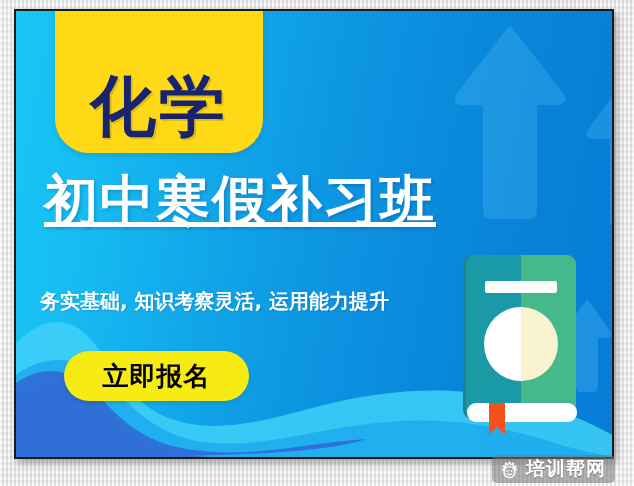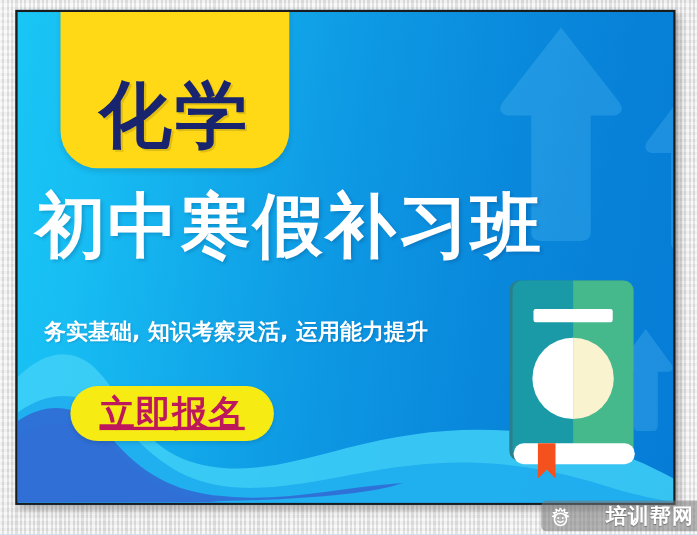--- a/index.html
+++ b/index.html
@@ -87,43 +87,44 @@
     background: #ffd816;
     border-radius: 0 0 34px 34px;
     box-shadow: 0 3px 5px rgba(0,0,0,0.10);
     display: flex;
     align-items: flex-end;
     justify-content: center;
     padding-bottom: 14px;
     box-sizing: border-box;
   }
   #subject-badge-label {
-    font-family: Liberation Serif, serif;
+    font-family: Liberation Sans, sans-serif;
     font-size: 66px;
     font-weight: bold;
     color: #18246e;
     letter-spacing: 3px;
     line-height: 1;
     text-shadow: 2px 2px 0 rgba(0,0,0,0.12);
     white-space: nowrap;
   }
 
   
   #headline {
     position: absolute;
-    left: 16px;
+    left: 28px;
     top: 163px;
     width: 575px;
-    font-size: 64px;
+    font-size: 54px;
     font-weight: bold;
     color: #ffffff;
     letter-spacing: 2px;
     line-height: 1.0;
     white-space: nowrap;
     text-shadow: 2px 2px 3px rgba(0,40,90,0.20);
+    text-decoration: underline;
   }
 
   
   #subheadline {
     position: absolute;
     left: 24px;
     top: 277px;
     font-size: 20px;
     font-weight: bold;
     color: #ffffff;
@@ -141,26 +142,25 @@
     height: 50px;
     background: #f6ec13;
     border-radius: 26px;
     display: flex;
     align-items: center;
     justify-content: center;
     box-shadow: 0 2px 4px rgba(0,0,0,0.12);
     cursor: pointer;
   }
   #cta-button-label {
-    font-size: 32px;
-    font-weight: bold;
-    color: #be185d;
+    font-size: 26px;
+    font-weight: bold;
+    color: #000000;
     letter-spacing: 1px;
     white-space: nowrap;
-    text-decoration: underline;
   }
 
   
   #book-illustration {
     position: absolute;
     left: 441px;
     top: 240px;
     width: 128px;
     height: 185px;
   }
@@ -180,21 +180,20 @@
     border-radius: 5px;
   }
   #watermark-icon { width: 21px; height: 21px; display: block; }
   #watermark-text {
     font-size: 19px;
     font-weight: bold;
     color: #ffffff;
     letter-spacing: 1px;
     white-space: nowrap;
     text-shadow: 0 1px 1px rgba(0,0,0,0.35);
-    margin-left: 25px;
   }
 </style>
 </head>
 <body>
 
 <div id="page">
 
   <div id="backdrop-texture"></div>
 
   <div id="banner-frame">

